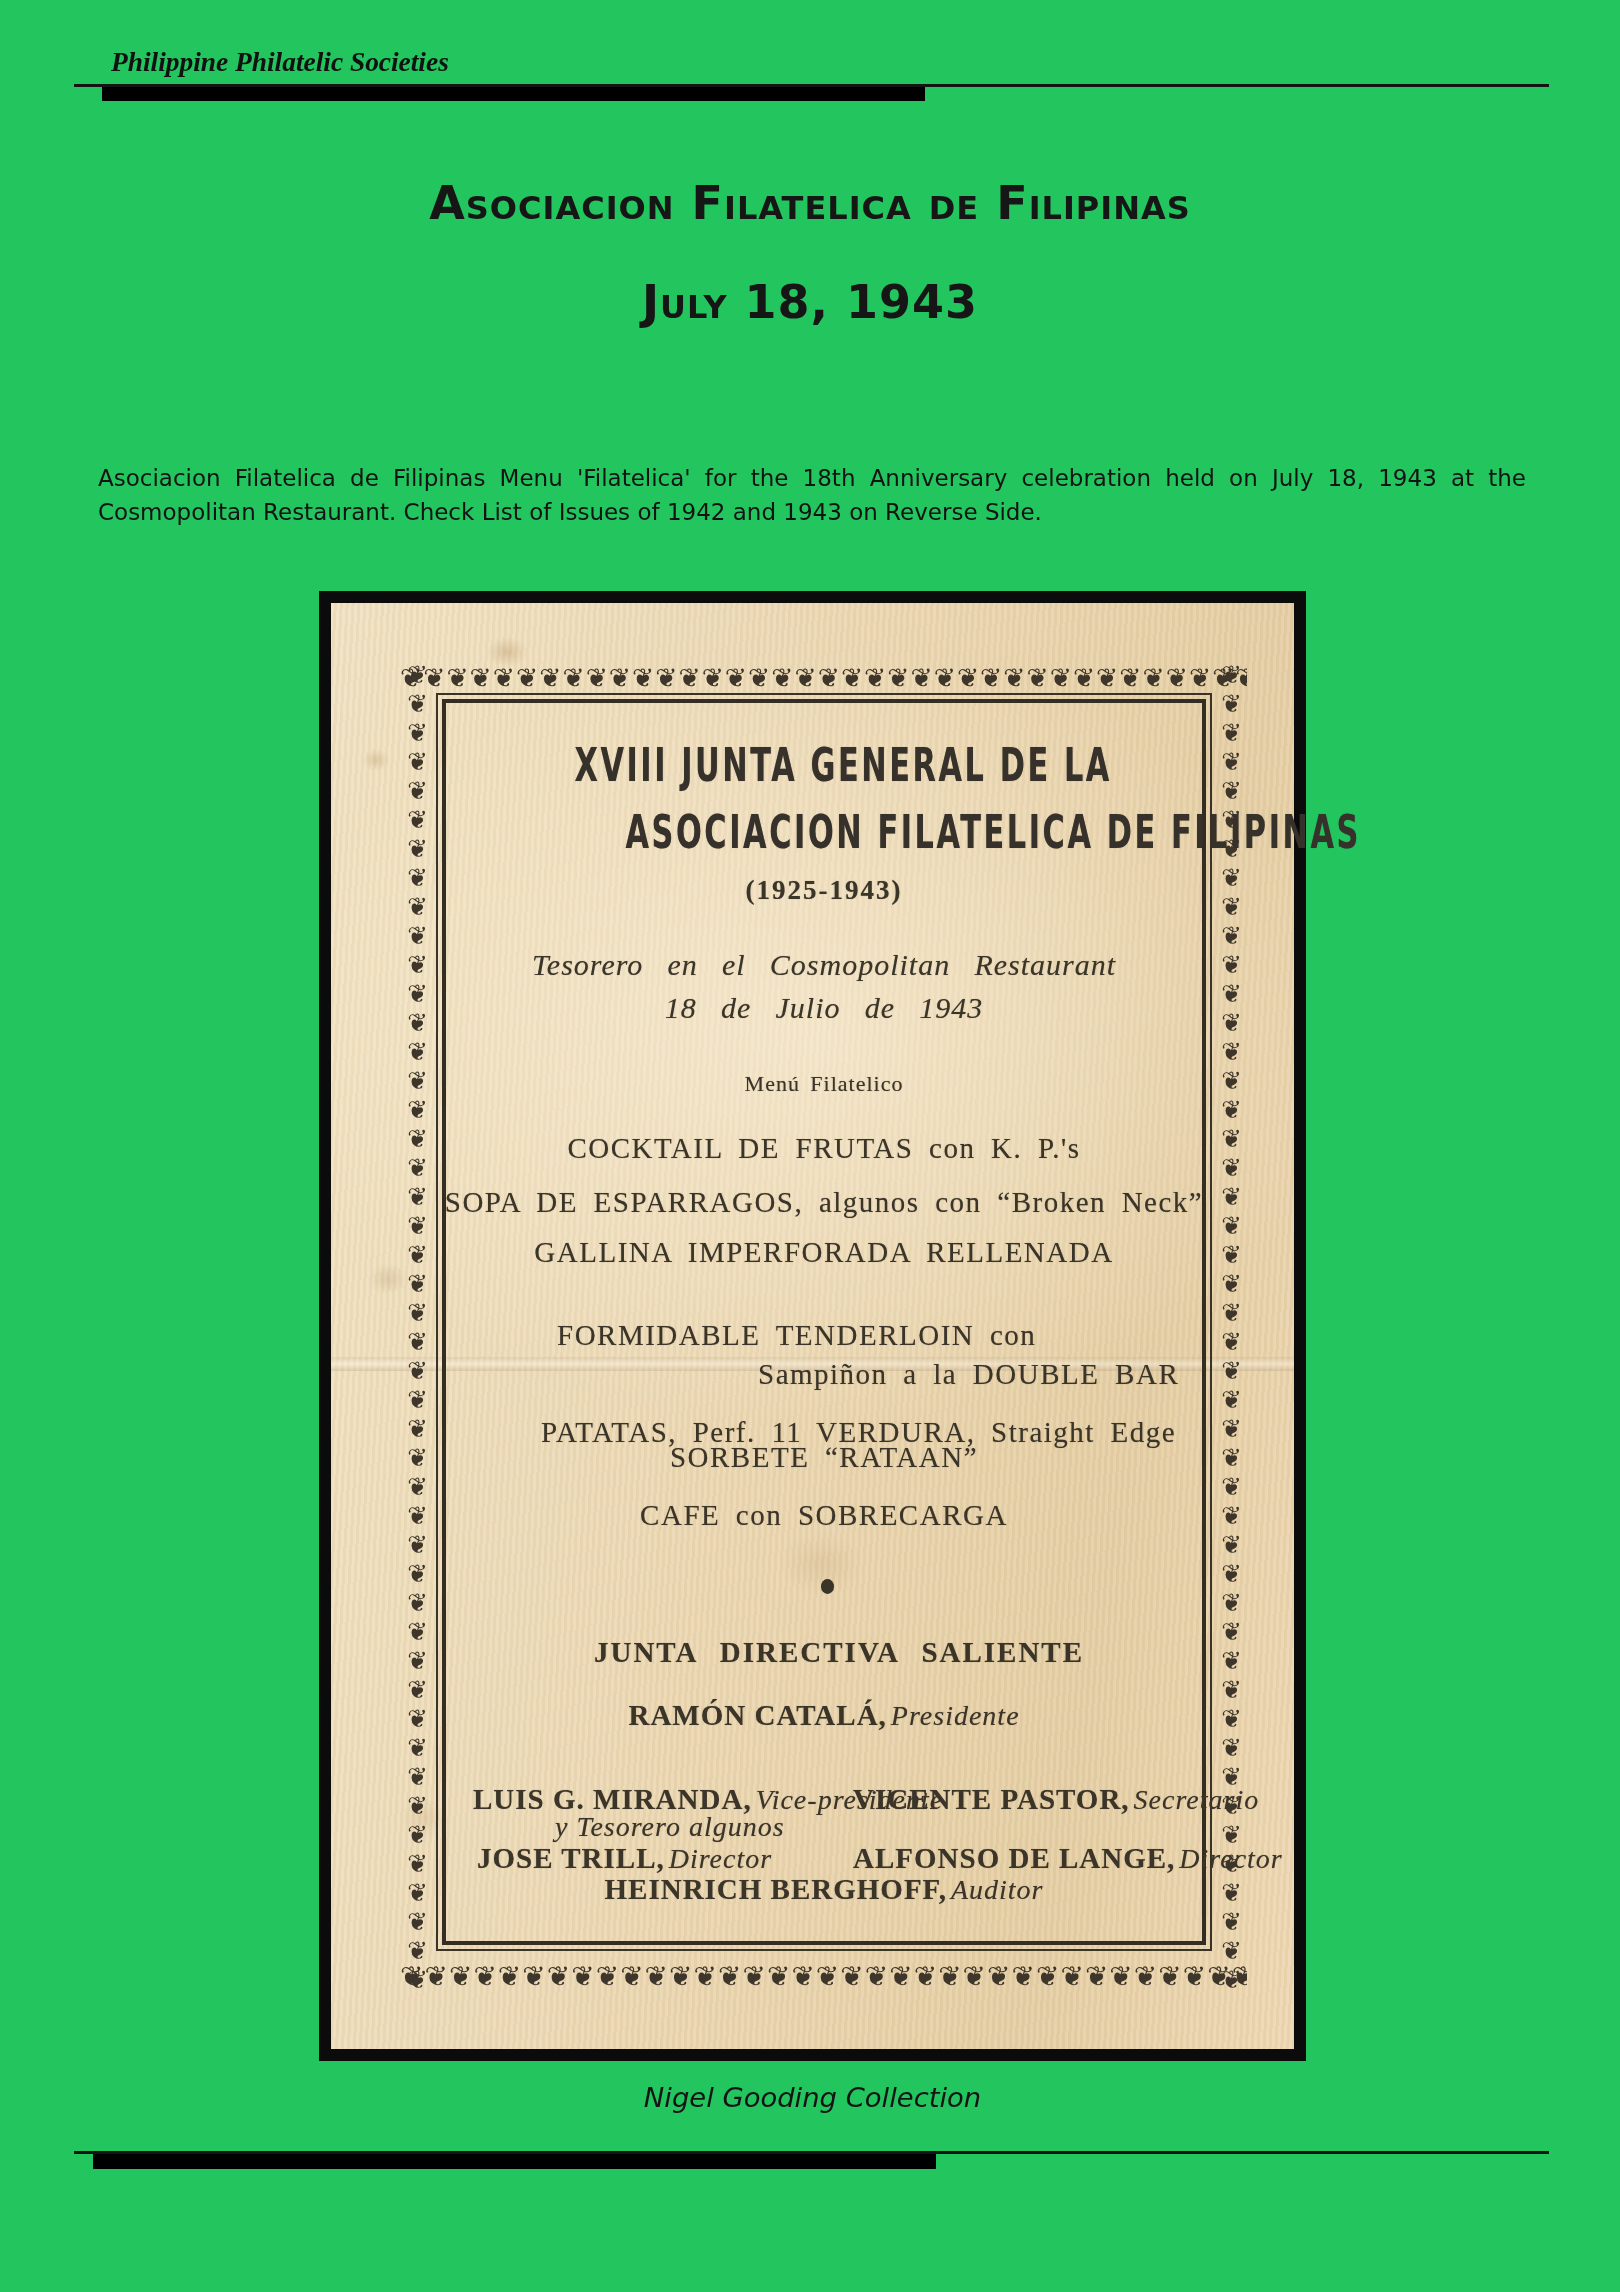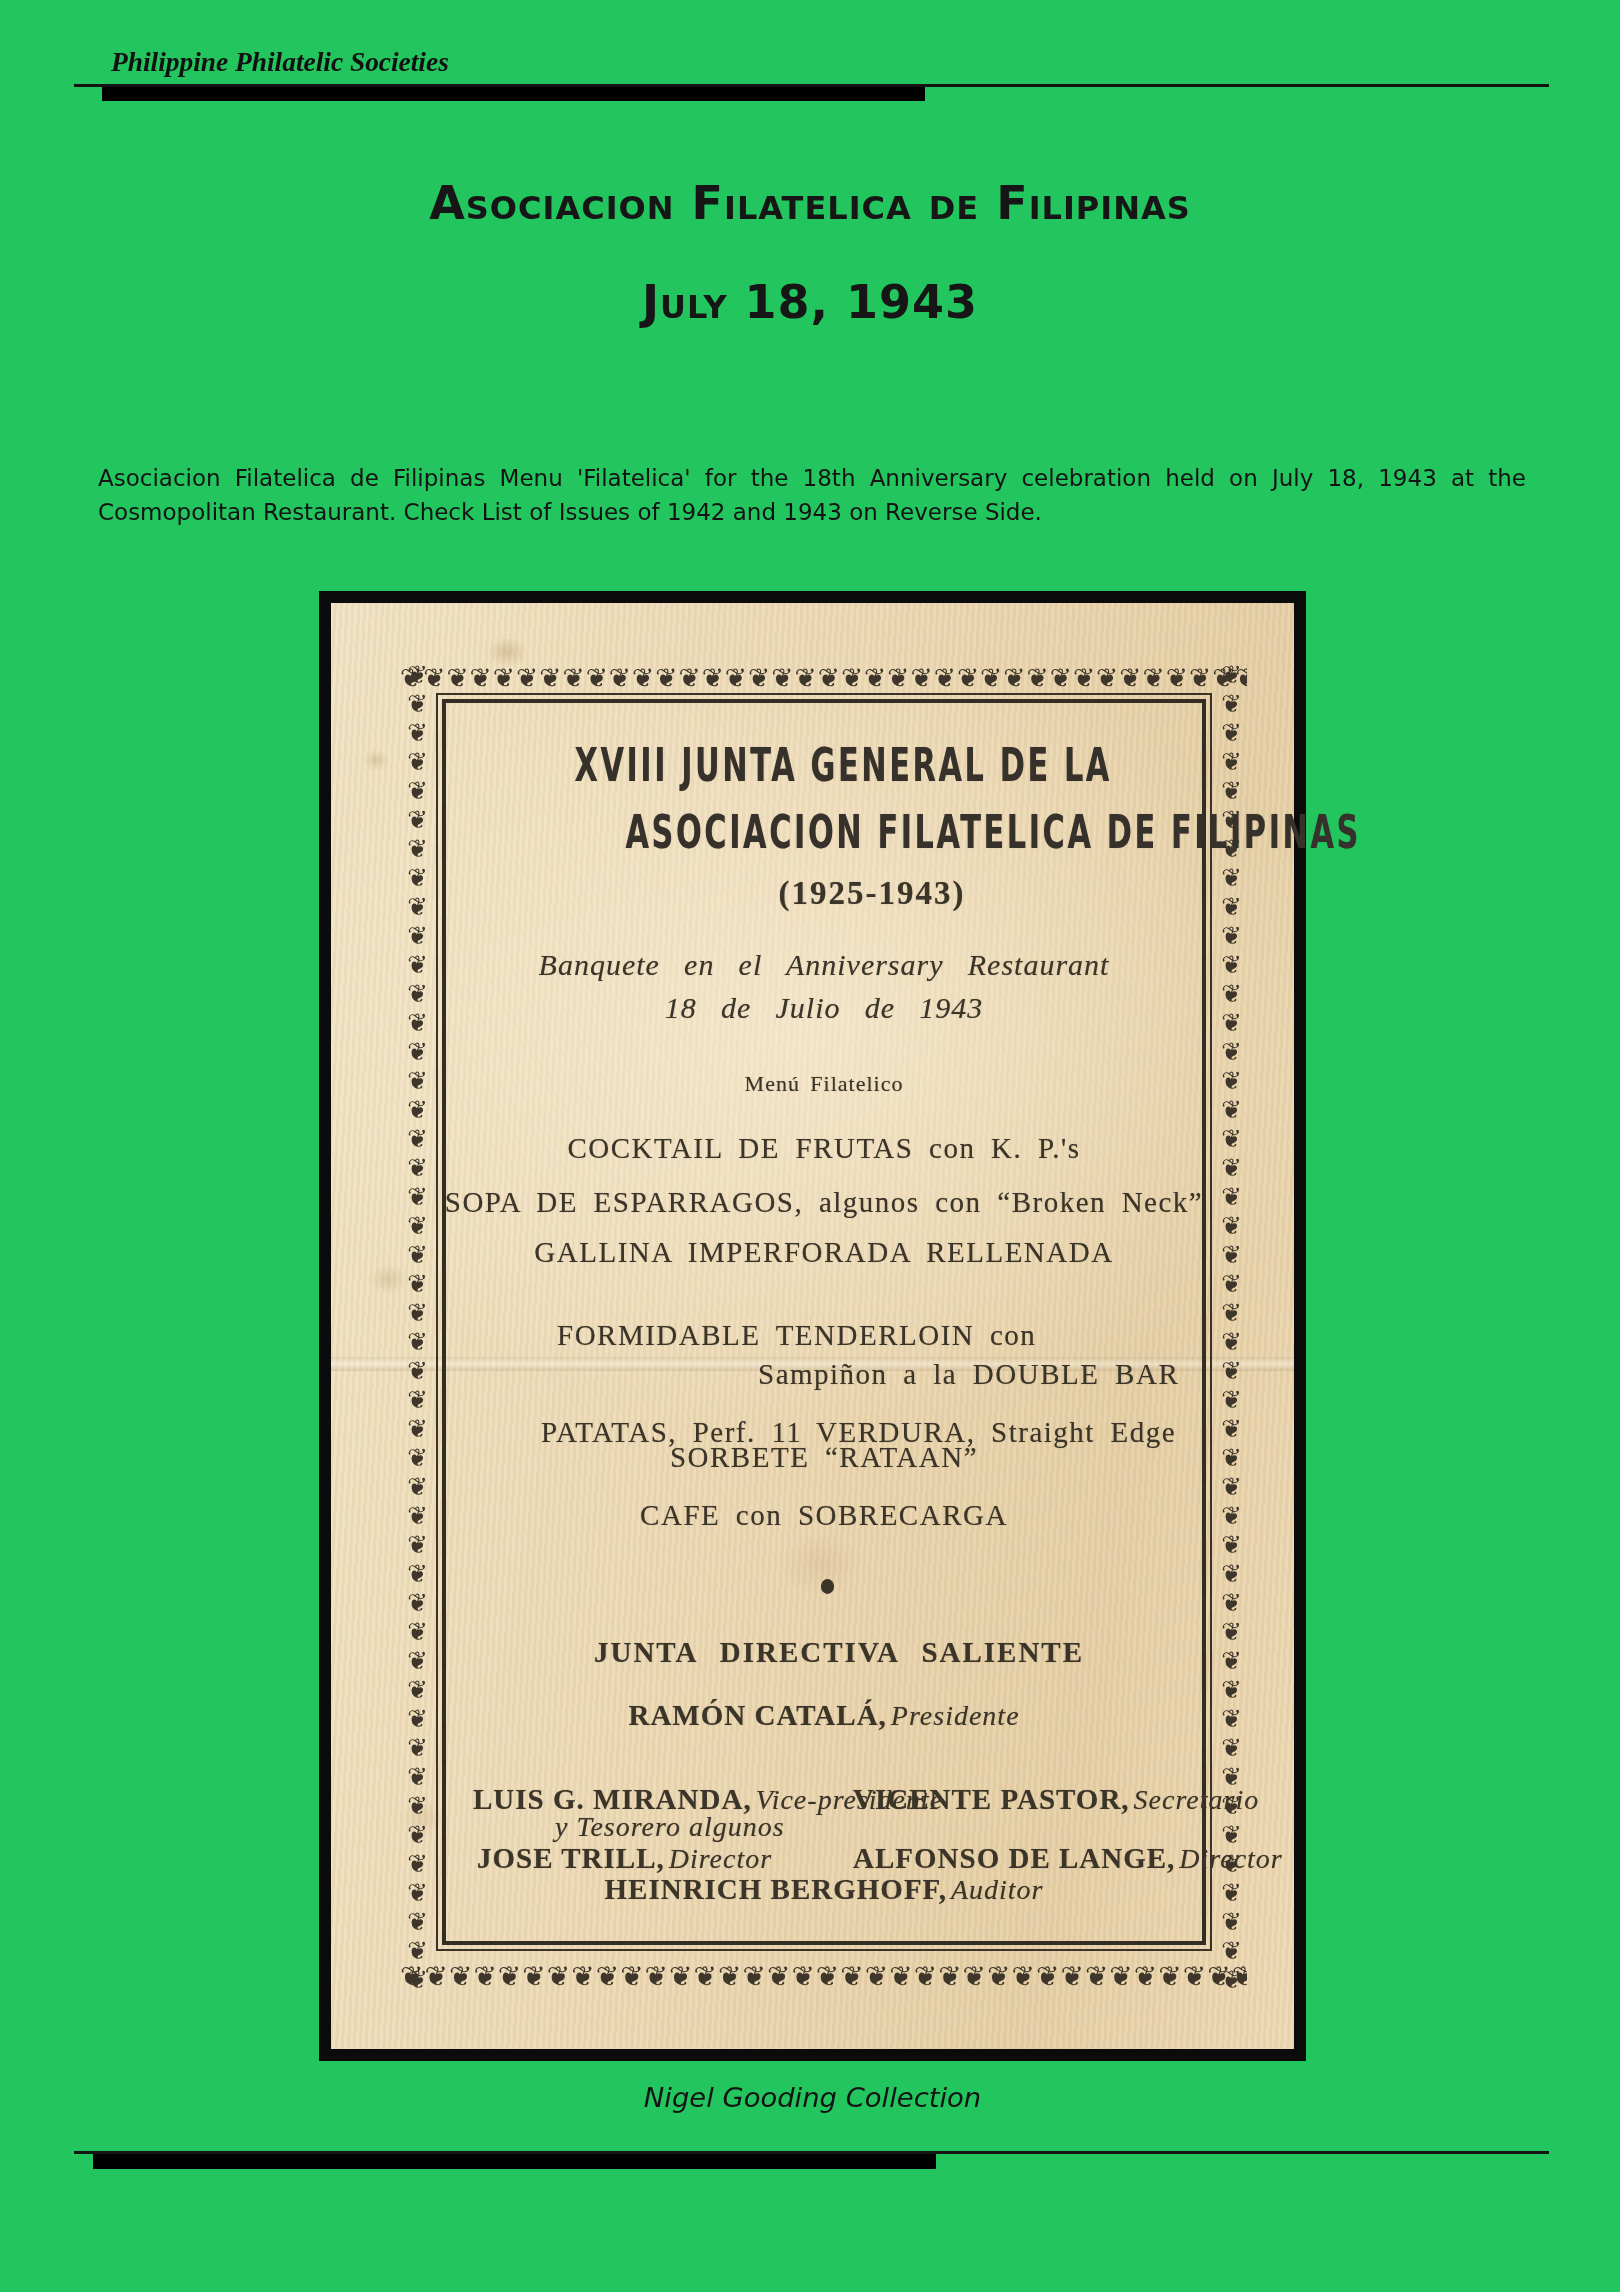--- a/index.html
+++ b/index.html
@@ -52,21 +52,21 @@
   .frame{position:absolute;left:117px;top:102px;width:776px;height:1258px;
          border:2px solid #3a3328;box-sizing:border-box;}
   .frame-inner{position:absolute;left:3.9px;top:3.9px;right:3.9px;bottom:3.9px;border:4.9px solid #332d23;}
 
   .mline{position:absolute;left:117px;width:776px;text-align:center;color:#3a3429;
          font-family:"Liberation Serif",serif;white-space:nowrap;
          text-shadow:0 0 1px rgba(58,48,32,.45);}
   .mtitle{font-family:"DejaVu Sans","Liberation Sans",sans-serif;font-weight:bold;
           font-size:46px;letter-spacing:3.9px;color:#36312a;}
   .mtitle>span{display:inline-block;transform:scaleX(.66);transform-origin:center;}
-  .myears{font-size:33px;font-weight:bold;letter-spacing:2px;margin-left:48px;}
+  .myears{font-size:27px;font-weight:bold;letter-spacing:2px;}
   .mitalic{font-style:italic;font-size:30px;word-spacing:15.7px;letter-spacing:1px;}
   .mbold{font-weight:normal;font-size:22px;letter-spacing:1px;word-spacing:3.9px;}
   .mcourse{font-size:29px;letter-spacing:1.5px;word-spacing:6.9px;}
   .sep-dot{position:absolute;left:502px;top:988px;width:12.7px;height:14.7px;border-radius:50%;
            background:#3a3429;}
   .mboard{font-weight:bold;font-size:29px;letter-spacing:2px;word-spacing:13.7px;padding-left:15px;}
   .oname{font-weight:bold;font-size:29px;letter-spacing:1px;}
   .otitle{font-style:italic;font-size:28px;letter-spacing:1px;}
   .ocol{position:absolute;white-space:nowrap;color:#3a3429;font-family:"Liberation Serif",serif;
         text-shadow:0 0 1px rgba(58,48,32,.45);margin-top:28px;}
@@ -102,21 +102,21 @@
     <div class="orn orn-v orn-right">❦❦❦❦❦❦❦❦❦❦❦❦❦❦❦❦❦❦❦❦❦❦❦❦❦❦❦❦❦❦❦❦❦❦❦❦❦❦❦❦❦❦❦❦❦❦❦❦❦❦❦❦❦❦❦❦❦❦❦❦</div>
 
     <div class="frame">
       <div class="frame-inner"></div>
     </div>
 
     <div class="mline mtitle" style="top:147px"><span>XVIII JUNTA GENERAL DE LA</span></div>
     <div class="mline mtitle" style="top:214px"><span>ASOCIACION FILATELICA DE FILIPINAS</span></div>
     <div class="mline myears" style="top:284px">(1925-1943)</div>
 
-    <div class="mline mitalic" style="top:357px">Banquete en el Anniversary Restaurant</div>
+    <div class="mline mitalic" style="top:357px">Tesorero en el Cosmopolitan Restaurant</div>
     <div class="mline mitalic" style="top:400px">18 de Julio de 1943</div>
 
     <div class="mline mbold" style="top:480px">Menú Filatelico</div>
 
     <div class="mline mcourse" style="top:541px">COCKTAIL DE FRUTAS con K. P.'s</div>
     <div class="mline mcourse" style="top:595px">SOPA DE ESPARRAGOS, algunos con “Broken Neck”</div>
     <div class="mline mcourse" style="top:645px">GALLINA IMPERFORADA RELLENADA</div>
 
     <div class="ocol mcourse" style="left:238px;top:700px">FORMIDABLE TENDERLOIN con</div>
     <div class="ocol mcourse" style="left:439px;top:739px">Sampiñon a la DOUBLE BAR</div>

